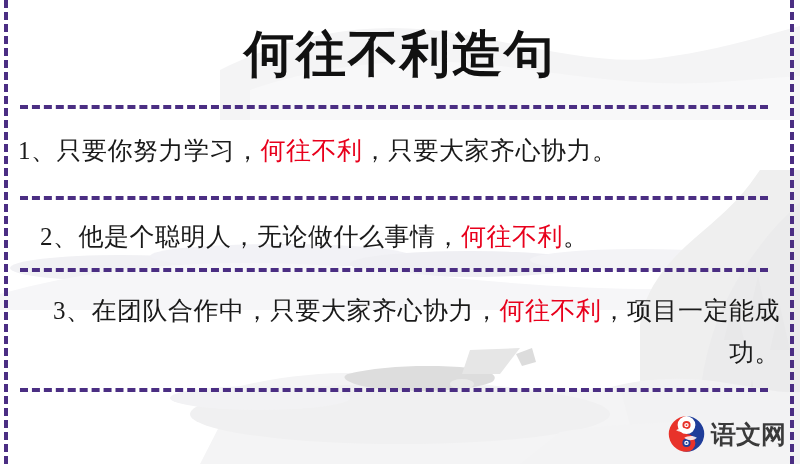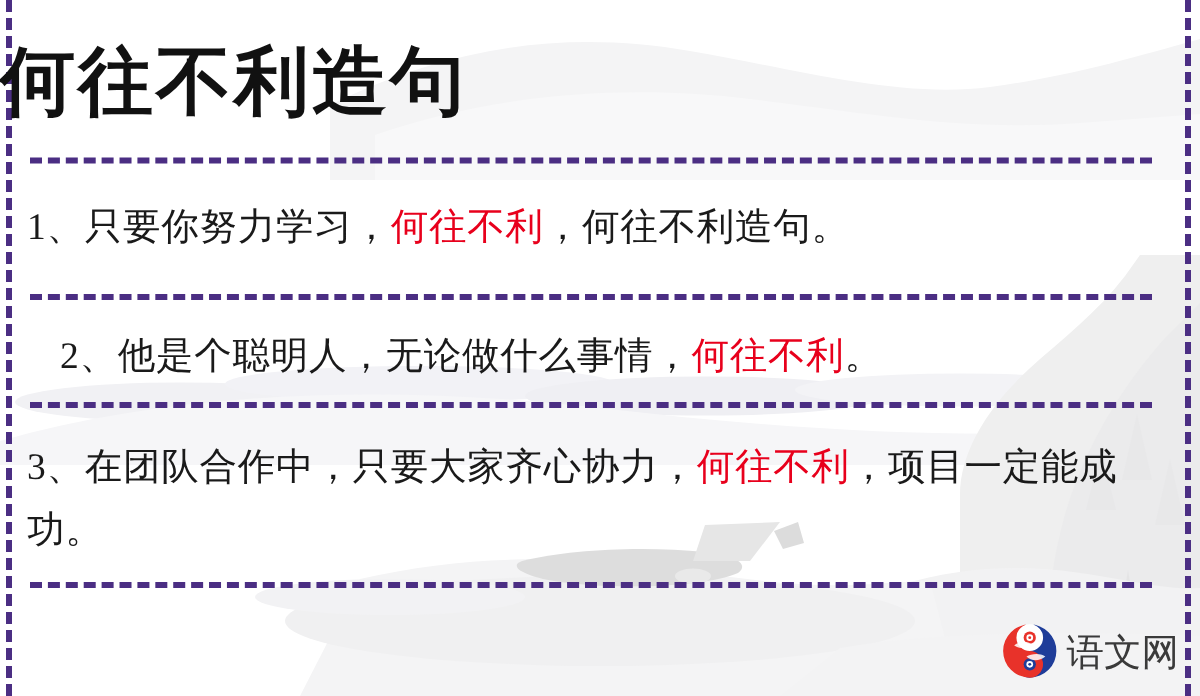--- a/index.html
+++ b/index.html
@@ -54,21 +54,21 @@
     position:absolute;
     left:20px; width:748px; height:0;
     border-top:4px dashed #4b2e83;
   }
 
   
   #title {
     position:absolute;
     left:0; top:24px;
     width:800px;
-    text-align:left;
+    text-align:center;
     font-size:50px;
     line-height:60px;
     font-weight:700;
     color:#111111;
     letter-spacing:2px;
     font-family:"DejaVu Serif","Liberation Serif",serif;
     white-space:nowrap;
   }
 
   
@@ -82,36 +82,36 @@
     font-family:"Liberation Serif","DejaVu Serif",serif;
     letter-spacing:0.5px;
   }
   .sentence .hl {
     color:#e8001c;
     font-weight:400;
     font-family:"DejaVu Serif","Liberation Serif",serif;
   }
   #s1 { top:130px; }
   #s2 { top:216px;margin-left:22px; }
-  #s3 { top:290px; }
+  #s3 { top:290px;text-align:right; }
 
   
   #logo {
     position:absolute;
     left:668px; top:414px;
     width:118px; height:40px;
     display:flex;
     align-items:center;
     gap:6px;
   }
   #logo-mark { width:38px; height:38px; display:block; }
   #logo-text {
     font-size:25px;
     line-height:25px;
-    font-weight:400;
+    font-weight:700;
     color:#3a3a3a;
     font-family:"DejaVu Sans","Liberation Sans",sans-serif;
     letter-spacing:0px;
     white-space:nowrap;
   }
 </style>
 </head>
 <body>
 
 <div id="page">
@@ -164,21 +164,21 @@
   <div class="dash-v right"></div>
 
   <div class="dash-h" style="top:105px"></div>
   <div class="dash-h" style="top:196px"></div>
   <div class="dash-h" style="top:268px"></div>
   <div class="dash-h" style="top:388px"></div>
 
   <div id="title">何往不利造句</div>
 
   <div class="sentence" id="s1">
-    <span>1、</span><span>只要你努力学习，</span><span class="hl">何往不利</span><span>，何往不利造句。</span>
+    <span>1、</span><span>只要你努力学习，</span><span class="hl">何往不利</span><span>，只要大家齐心协力。</span>
   </div>
 
   <div class="sentence" id="s2">
     <span>2、</span><span>他是个聪明人，无论做什么事情，</span><span class="hl">何往不利</span><span>。</span>
   </div>
 
   <div class="sentence" id="s3">
     <span>3、</span><span>在团队合作中，只要大家齐心协力，</span><span class="hl">何往不利</span><span>，项目一定能成功。</span>
   </div>
 

